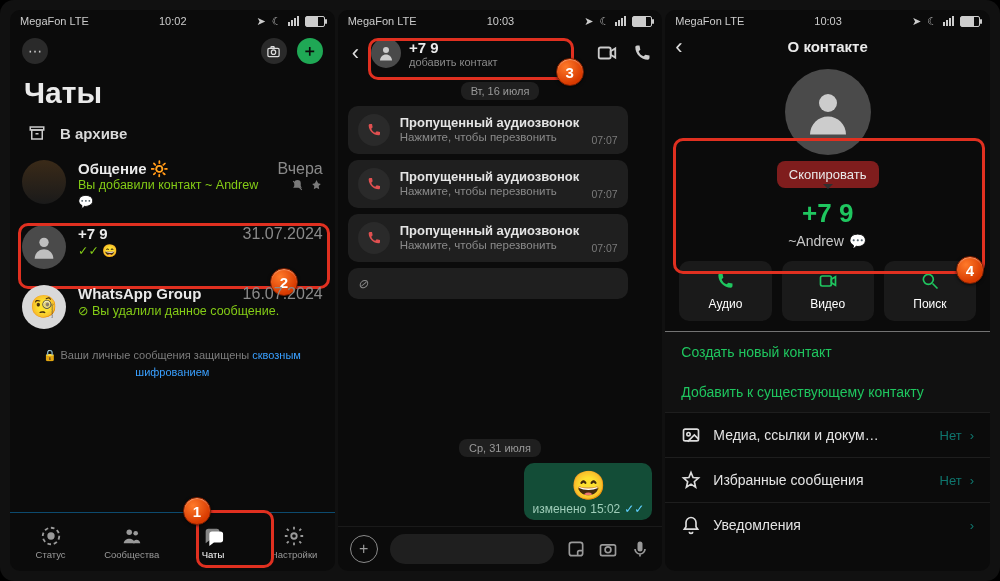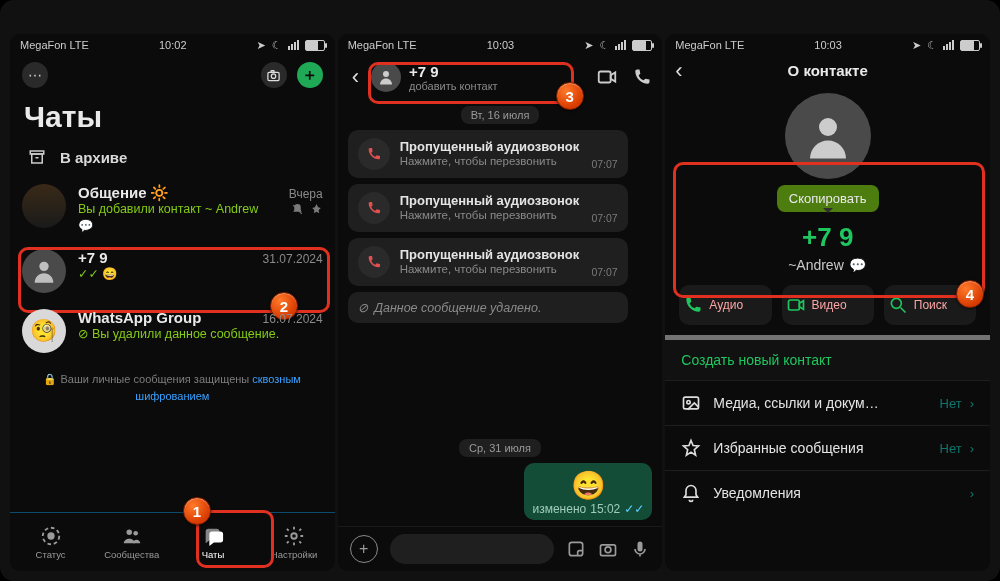--- a/index.html
+++ b/index.html
@@ -1,17 +1,17 @@
 <!DOCTYPE html>
 <html><head>
 <meta charset="utf-8">
 <style>
   body{margin:0;background:#000;font-family:-apple-system,Helvetica,Arial,sans-serif;}
   .stage{width:1000px;height:581px;background:#111;display:flex;gap:3px;padding:10px 10px;box-sizing:border-box;border-radius:14px;}
-  .phone{flex:1;background:#0b0b0b;border-radius:10px;overflow:hidden;display:flex;flex-direction:column;position:relative;color:#eaeaea;margin-top:24px;}
+  .phone{flex:1;background:#0b0b0b;border-radius:10px;overflow:hidden;display:flex;flex-direction:column;position:relative;color:#eaeaea;}
   .status-bar{height:22px;display:flex;align-items:center;justify-content:space-between;padding:0 10px;font-size:11px;color:#ccc;}
   .status-bar .right{display:flex;gap:6px;align-items:center;}
   .sig{display:flex;gap:1px;align-items:flex-end;}
   .sig i{width:2px;background:#ccc;display:block;}
   .sig i:nth-child(1){height:4px}.sig i:nth-child(2){height:6px}.sig i:nth-child(3){height:8px}.sig i:nth-child(4){height:10px}
   .batt{width:18px;height:9px;border:1px solid #ccc;border-radius:2px;position:relative;}
   .batt::after{content:"";position:absolute;right:-3px;top:2px;width:2px;height:5px;background:#ccc;border-radius:1px;}
   .batt i{display:block;height:100%;width:70%;background:#ccc;}
   
   .top1{display:flex;justify-content:space-between;align-items:center;padding:6px 12px;}
@@ -23,21 +23,21 @@
   .archive{display:flex;gap:14px;align-items:center;padding:4px 18px 10px;color:#d9d9d9;font-size:15px;font-weight:600;}
   .chat-item{display:flex;gap:12px;padding:8px 12px;position:relative;}
   .avatar{width:44px;height:44px;border-radius:50%;background:#3a3a3a;flex:0 0 44px;display:flex;align-items:center;justify-content:center;position:relative;}
   .avatar.sun{background:linear-gradient(#3a2a18,#1a1a1a);}
   .avatar.grey{background:#4a4a4a;}
   .avatar.grey svg{opacity:.9}
   .avatar.wa{background:#d9d9d9;}
   .ci-body{flex:1;min-width:0;}
   .ci-top{display:flex;justify-content:space-between;align-items:baseline;}
   .ci-name{font-size:15px;font-weight:600;white-space:nowrap;overflow:hidden;text-overflow:ellipsis;}
-  .ci-date{font-size:12px;color:#8a8a8a;}
+  .ci-date{font-size:16px;color:#8a8a8a;}
   .ci-sub{font-size:12.5px;color:#84cc16;display:flex;align-items:center;gap:4px;white-space:nowrap;overflow:hidden;text-overflow:ellipsis;}
   .red-box{position:absolute;border:3px solid #e03020;border-radius:10px;pointer-events:none;}
   .badge{position:absolute;width:26px;height:26px;border-radius:50%;background:radial-gradient(circle at 35% 30%,#ff7a2a,#d83a00 70%);color:#fff;font-weight:700;display:flex;align-items:center;justify-content:center;font-size:15px;box-shadow:0 1px 3px rgba(0,0,0,.6),inset 0 1px 1px rgba(255,255,255,.4);border:1px solid #801f00;}
   .encrypt{font-size:11px;color:#7d7d7d;text-align:center;padding:10px 28px;line-height:1.5;}
   .encrypt a{color:#3aa0ff;}
   .tabbar{margin-top:auto;height:58px;border-top:1px solid #0c4a6e;display:flex;}
   .tab{flex:1;display:flex;flex-direction:column;align-items:center;justify-content:center;gap:2px;color:#9a9a9a;font-size:9.5px;}
   .tab.active{color:#fff;}
   .tab svg{width:22px;height:22px;}
   
@@ -61,27 +61,27 @@
   .out-msg .emoji{font-size:28px;text-align:center;}
   .out-msg .meta{font-size:12px;color:#9fcdb9;text-align:right;display:flex;gap:4px;justify-content:flex-end;align-items:center;}
   .input2{height:44px;border-top:1px solid #1a1a1a;display:flex;align-items:center;gap:12px;padding:0 12px;color:#9a9a9a;}
   .input2 .plus2{width:26px;height:26px;border-radius:50%;border:1.5px solid #8a8a8a;display:flex;align-items:center;justify-content:center;font-size:16px;}
   .input2 .field{flex:1;height:30px;border-radius:16px;background:#1f1f1f;}
   
   .hdr3{display:flex;align-items:center;justify-content:center;position:relative;padding:6px 10px 10px;}
   .hdr3 .back3{position:absolute;left:10px;font-size:22px;color:#ddd;}
   .hdr3 .t{font-size:15px;font-weight:600;}
   .big-av{width:86px;height:86px;border-radius:50%;background:#4a4a4a;margin:4px auto 0;display:flex;align-items:center;justify-content:center;}
-  .copy-tip{background:#4d7c0f;border-radius:8px;padding:6px 12px;font-size:13px;margin:6px auto 0;width:max-content;position:relative;}
+  .copy-tip{background:#7f1d1d;border-radius:8px;padding:6px 12px;font-size:13px;margin:6px auto 0;width:max-content;position:relative;}
   .copy-tip::after{content:"";position:absolute;left:50%;bottom:-6px;margin-left:-5px;border:5px solid transparent;border-top-color:#2f2f2f;}
   .num3{color:#1fc65f;font-size:26px;font-weight:600;text-align:center;margin:10px 0 4px;}
   .andrew{text-align:center;color:#c9c9c9;font-size:14px;display:flex;gap:6px;justify-content:center;align-items:center;}
   .actions3{display:flex;gap:10px;padding:12px 14px 10px;}
-  .act{flex:1;background:#1a1a1a;border-radius:10px;padding:10px 4px;display:flex;align-items:center;gap:6px;color:#fca5a5;font-size:12px;}
-  .link3{color:#1fc65f;font-size:14px;padding:12px 16px;background:#111;border-top:5px solid #737373;}
+  .act{flex:1;background:#1a1a1a;border-radius:10px;padding:10px 4px;display:flex;flex-direction:column;align-items:center;gap:6px;color:#ffffff;font-size:12px;}
+  .link3{color:#1fc65f;font-size:14px;padding:12px 16px;background:#111;border-top:1px solid #737373;}
   .row3{display:flex;align-items:center;gap:12px;padding:12px 16px;border-top:1px solid #1e1e1e;font-size:14px;color:#e4e4e4;}
   .row3 .r{margin-left:auto;color:#0f766e;font-size:13px;display:flex;gap:8px;align-items:flex-start;}
   svg{display:block;}
 </style>
 </head>
 <body>
 
 <div class="stage">
 
 <div class="phone">
@@ -301,21 +301,20 @@
             </svg>
           </div>
       <div class="txt">
             <div class="t">Пропущенный аудиозвонок</div>
             <div class="s">Нажмите, чтобы перезвонить</div>
           </div>
       <div class="tm">07:07</div>
     </div>
     <div class="deleted">
           <span>⊘</span>
-          <span>Данное сообщение удалено.</span>
         </div>
     <div style="flex:1"></div>
     <div class="date-pill">Ср, 31 июля</div>
     <div class="out-msg">
       <div class="emoji">😄</div>
       <div class="meta">
             <span>изменено</span>
             <span>15:02</span>
             <span style="color:#5fd0ff">✓✓</span>
           </div>
@@ -392,20 +391,21 @@
         </div>
     <div class="act">
           <svg width="20" height="20" viewBox="0 0 24 24" fill="none" stroke="#1fc65f" stroke-width="2">
             <circle cx="10" cy="10" r="6"></circle>
             <line x1="15" y1="15" x2="21" y2="21"></line>
           </svg>
           <span>Поиск</span>
         </div>
   </div>
   <div class="link3">Создать новый контакт</div>
+  <div class="link3" style="border-top:none">Добавить к существующему контакту</div>
 
   <div class="row3">
     <svg width="20" height="20" viewBox="0 0 24 24" fill="none" stroke="#ddd" stroke-width="2">
           <rect x="3" y="5" width="18" height="14" rx="2"></rect>
           <circle cx="9" cy="11" r="2"></circle>
           <path d="M21 17l-5-5-8 8"></path>
         </svg>
     <span>Медиа, ссылки и докум…</span>
     <span class="r">
           <span>Нет</span>

